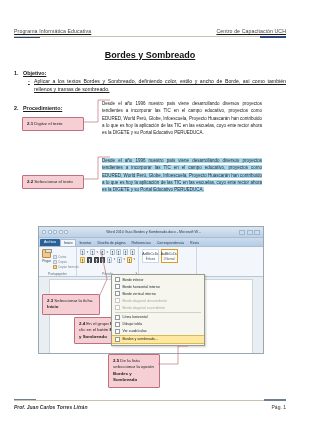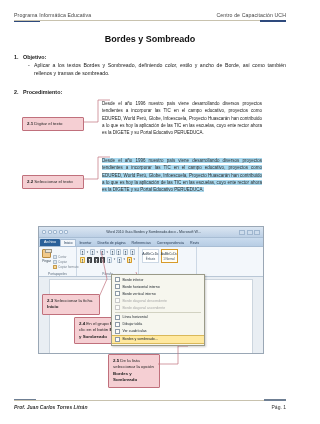--- a/index.html
+++ b/index.html
@@ -5,21 +5,21 @@
   * { box-sizing: border-box; }
   html, body { margin:0; padding:0; }
   body {
     width:300px; height:424px;
     background:#ffffff;
     font-family:"Liberation Sans", sans-serif;
     color:#1a1a1a;
     overflow:hidden;
     position:relative;
   }
-  .page { position:absolute; inset:0; padding:12px 14px 0 14px; }
+  .page { position:absolute; inset:0; padding:28px 14px 0 14px;text-decoration:underline; }
 
   
   .doc-header { display:flex; justify-content:space-between; align-items:flex-end;
                 font-size:5.2px; color:#444; letter-spacing:.02em; }
   .hdr-left, .hdr-right { padding-bottom:2px; }
   .hdr-rule { position:relative; height:2px; margin-top:0px; }
   .hdr-rule:before, .hdr-rule:after {
     content:""; position:absolute; top:0; height:1.6px; background:#2e4a7d; }
   .hdr-rule:before { left:0; width:26px; }
   .hdr-rule:after { right:0; width:26px; }

